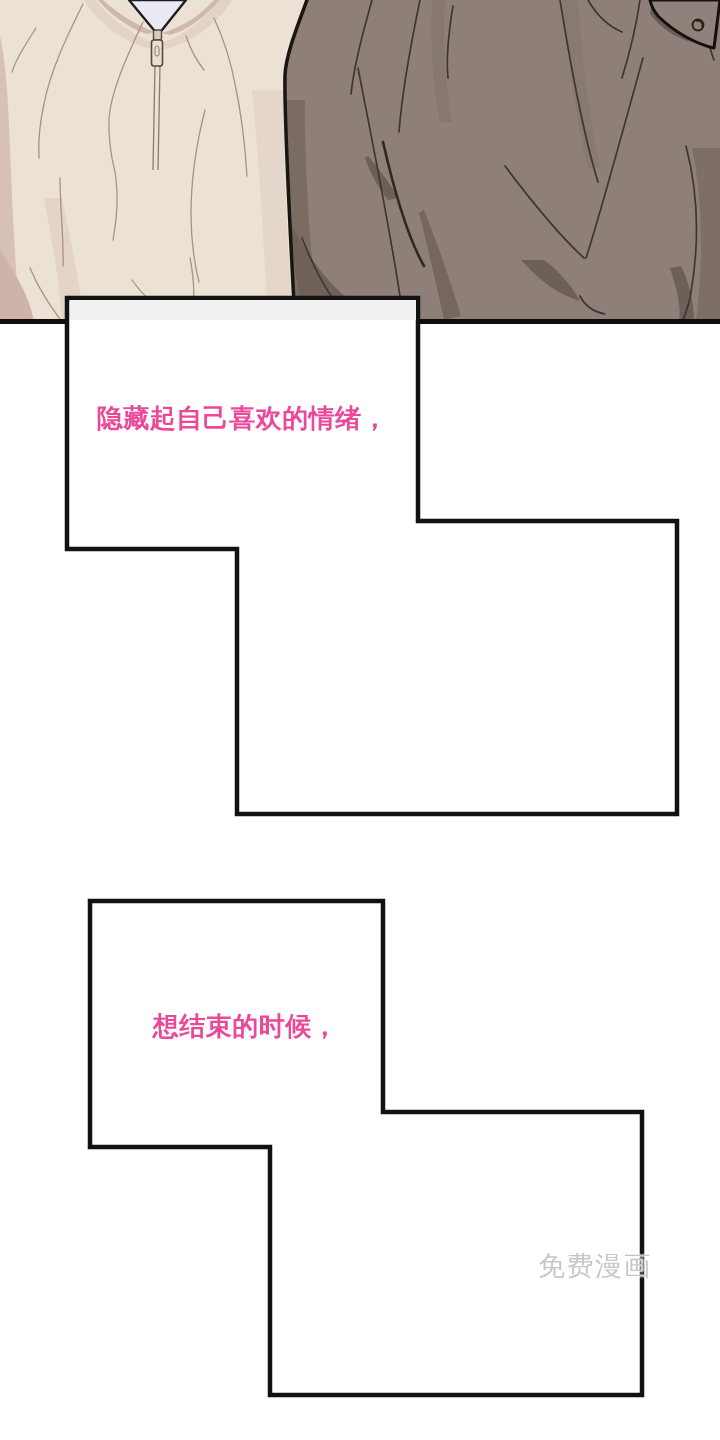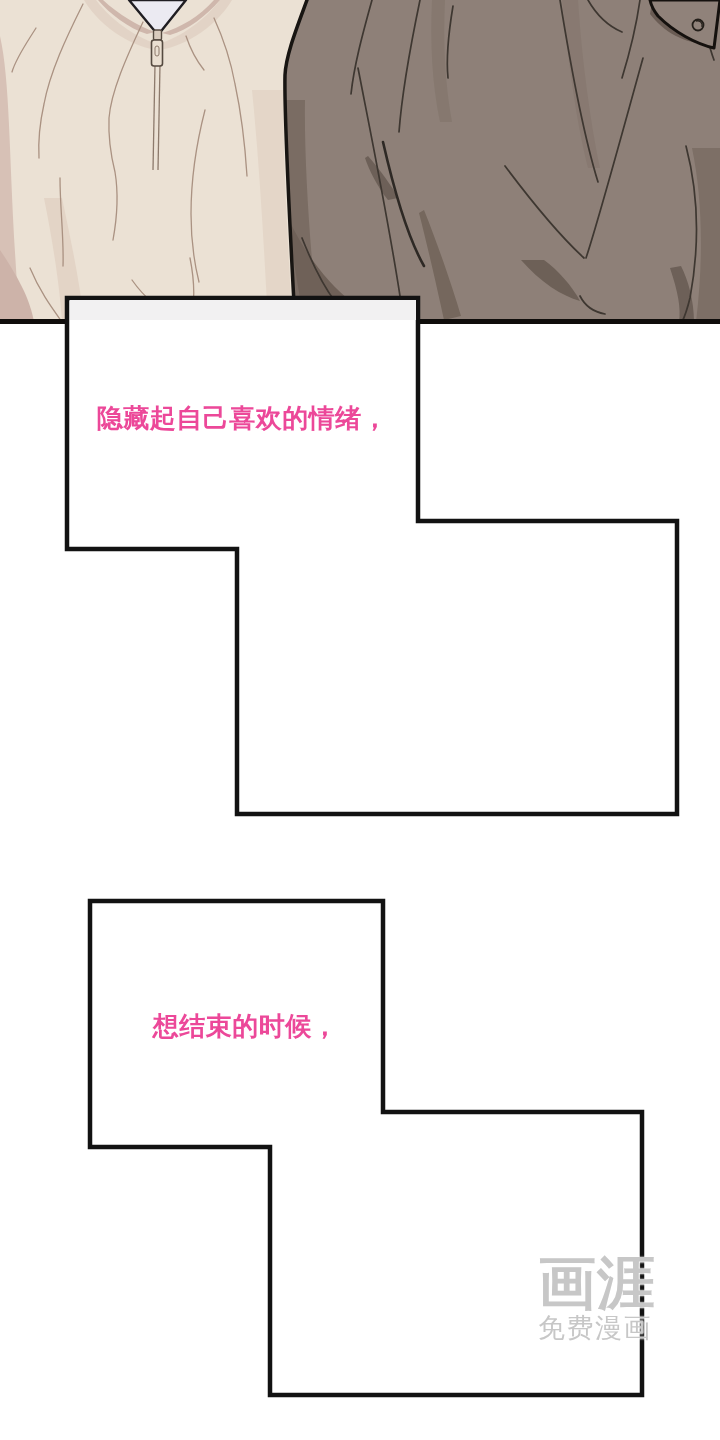--- a/index.html
+++ b/index.html
@@ -163,17 +163,16 @@
 
   <div class="narration t2">
   </div>
 
   <div class="narration t3">
     <div class="narr-line">想结束的时候，</div>
   </div>
 
 
   <div class="watermark">
-    <div class="wm-logo">画涯</div>
     <div class="wm-sub">免费漫画</div>
   </div>
 
 </div>
 
 </body></html>

